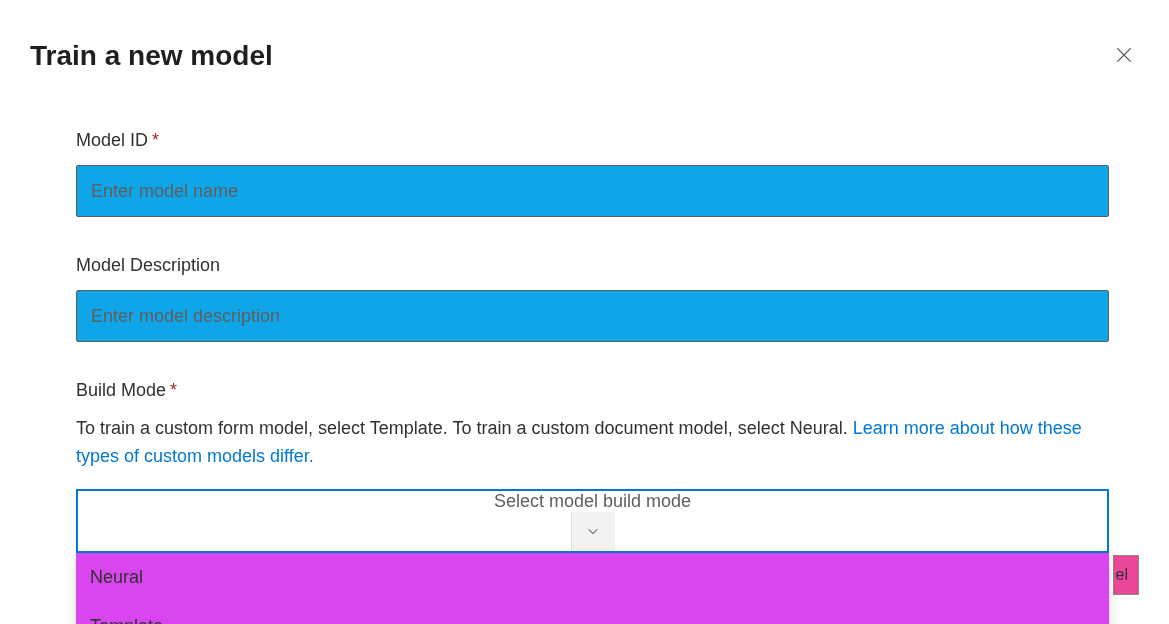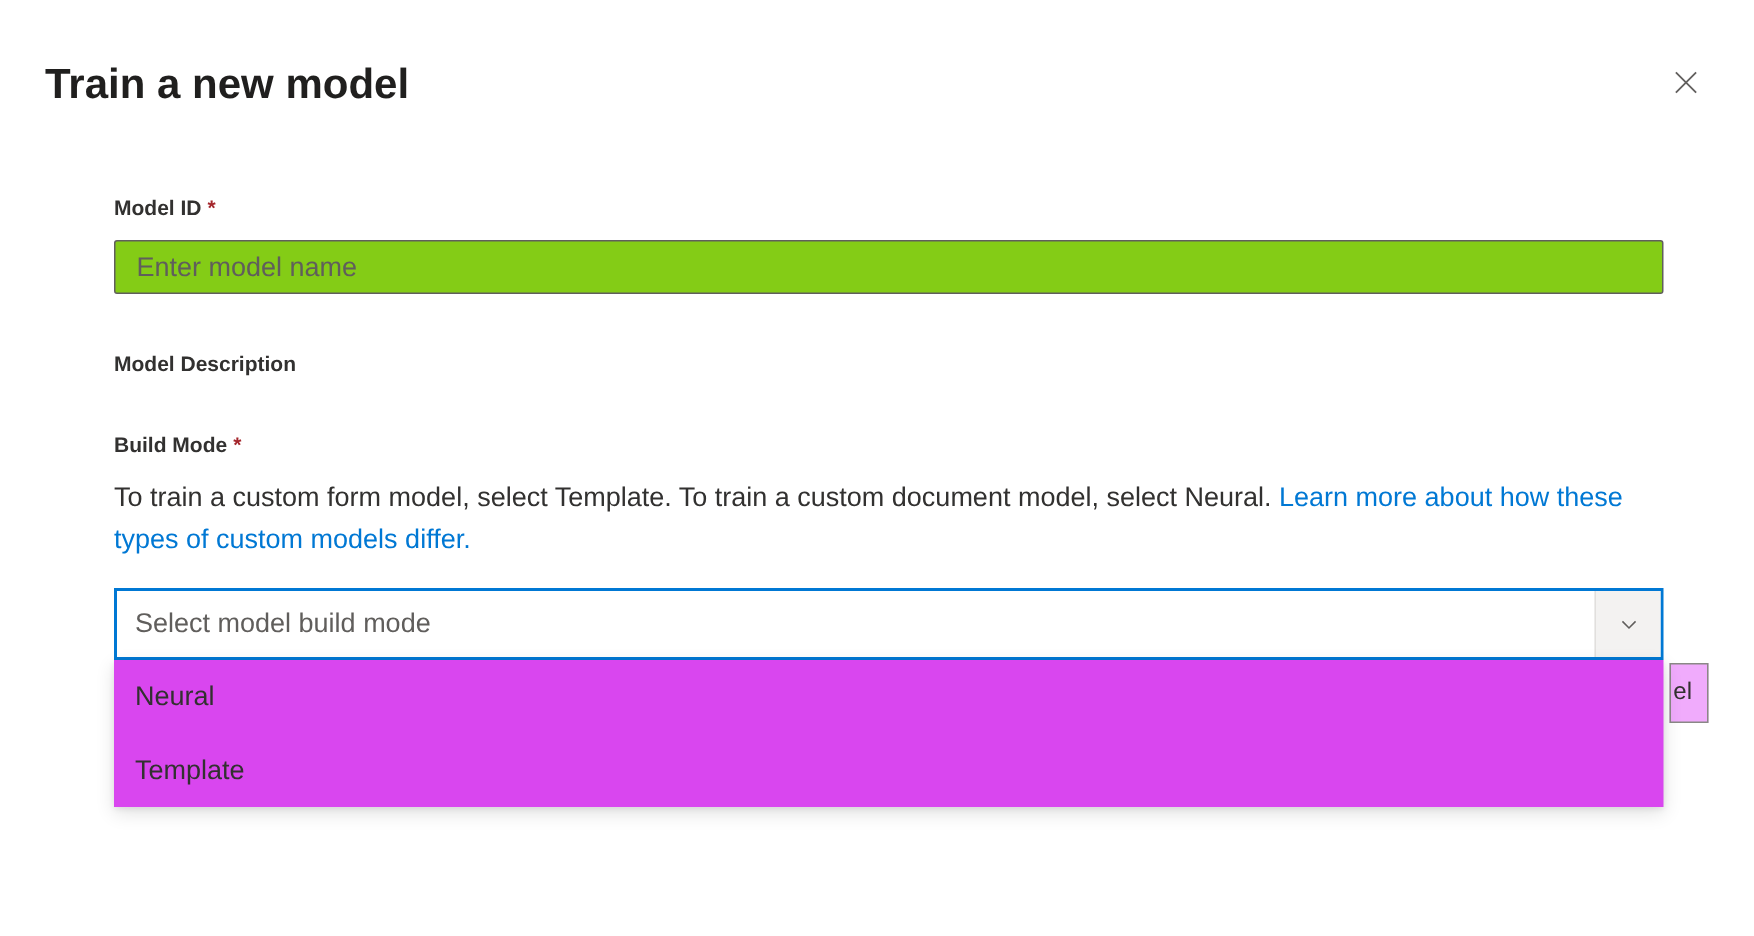--- a/index.html
+++ b/index.html
@@ -49,39 +49,39 @@
       padding-left: 46px;
       padding-right: 30px;
     }
     .field-group {
       margin-bottom: 38px;
     }
     .field-group.buildmode {
       margin-bottom: 16px;
     }
     .field-label {
-      font-size: 14px;
-      font-weight: 700;
+      font-size: 18px;
+      font-weight: 400;
       color: #323130;
       margin-bottom: 14px;
       display: block;
     }
     .required {
       color: #a4262c;
       margin-left: 4px;
     }
     .text-input {
       width: 100%;
-      height: 36px;
+      height: 52px;
       padding: 0 14px;
       font-size: 18px;
       font-family: inherit;
       border: 1px solid #605e5c;
       border-radius: 2px;
-      background: #84cc16;
+      background: #0ea5e9;
       color: #323130;
       outline: none;
     }
     .text-input::placeholder {
       color: #605e5c;
     }
     .helper-text {
       font-size: 18px;
       color: #323130;
       line-height: 1.55;
@@ -89,26 +89,27 @@
     }
     .helper-text a {
       color: #0078d4;
       text-decoration: none;
     }
     .select-container {
       position: relative;
     }
     .select-field {
       width: 100%;
-      height: 48px;
+      height: 64px;
       border: 2px solid #0078d4;
       background: #ffffff;
       display: flex;
       align-items: center;
       cursor: pointer;
+      flex-direction: column;
     }
     .select-text {
       flex: 1;
       padding: 0 12px;
       font-size: 18px;
       color: #605e5c;
     }
     .select-chevron {
       width: 44px;
       height: 100%;
@@ -137,21 +138,21 @@
       font-size: 18px;
       color: #323130;
       cursor: pointer;
     }
     .partial-button {
       position: absolute;
       right: 30px;
       bottom: 14px;
       height: 40px;
       border: 1px solid #8a8886;
-      background: #f0abfc;
+      background: #ec4899;
       padding: 0 10px 0 0;
       font-size: 16px;
       display: flex;
       align-items: center;
       color: #323130;
       z-index: 1;
       overflow: hidden;
       width: 26px;
       justify-content: flex-end;
     }
@@ -174,20 +175,21 @@
 
     <div class="field-group">
       <label class="field-label">
         <span>Model ID</span><span class="required">*</span>
       </label>
       <input type="text" class="text-input" placeholder="Enter model name" style="">
     </div>
 
     <div class="field-group">
       <label class="field-label">Model Description</label>
+      <input type="text" class="text-input" placeholder="Enter model description" style="">
     </div>
 
     <div class="field-group buildmode">
       <label class="field-label">
         <span>Build Mode</span><span class="required">*</span>
       </label>
       <p class="helper-text">
         <span>To train a custom form model, select Template. To train a custom document model, select Neural. </span><a href="#">Learn more about how these types of custom models differ.</a>
       </p>
 

